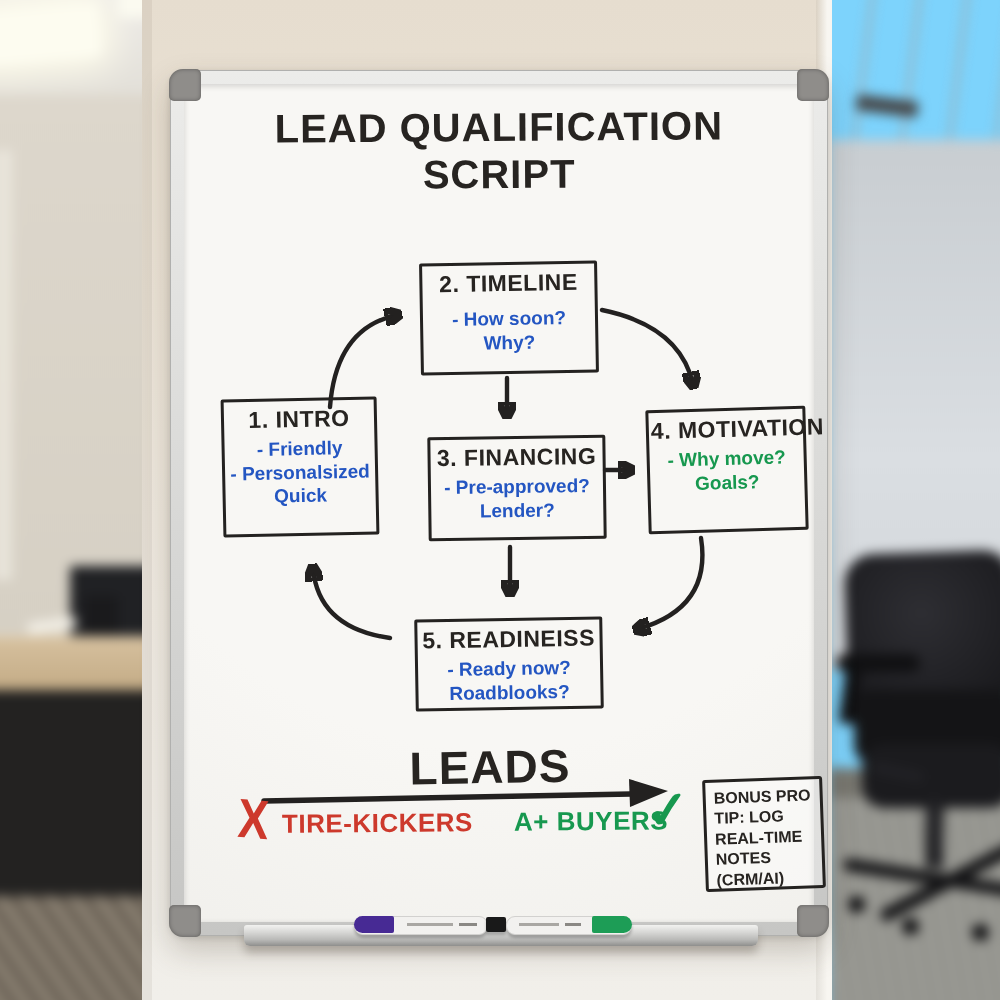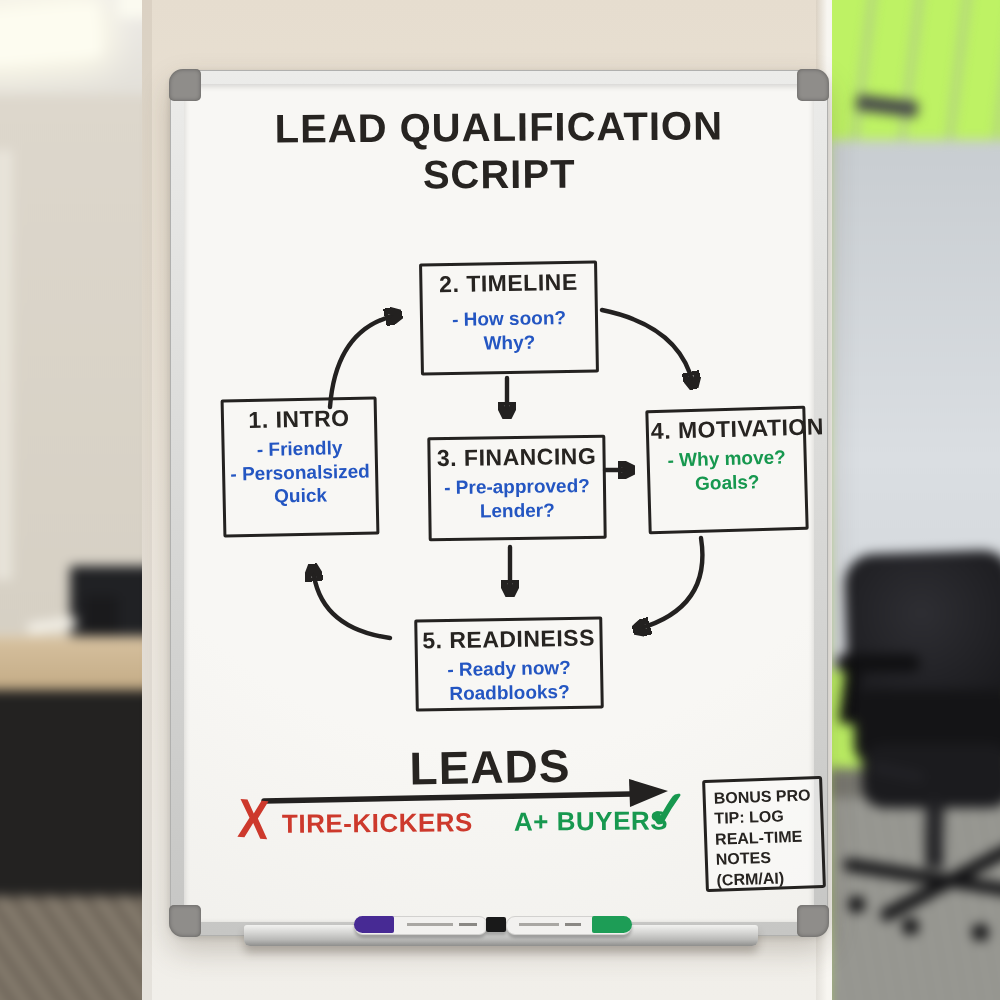--- a/index.html
+++ b/index.html
@@ -1,17 +1,17 @@
 <!DOCTYPE html>
 <html><head>
 <meta charset="utf-8">
 <style>
   html,body{margin:0;padding:0;background:#cfcfcb;}
   .scene{position:relative;width:1000px;height:1000px;overflow:hidden;
-         font-family:"Liberation Sans",sans-serif;background:#bef264;}
+         font-family:"Liberation Sans",sans-serif;background:#7dd3fc;}
   .abs{position:absolute;}
 
   
   .bg{position:absolute;inset:0;filter:blur(6px);}
   .ceil-left{left:-15px;top:-15px;width:195px;height:112px;background:linear-gradient(180deg,#efedea,#e2dfd8);}
   .light1{left:-25px;top:8px;width:125px;height:54px;background:#fdfcf0;border-radius:6px;
           transform:rotate(-5deg);box-shadow:0 0 34px 12px rgba(255,253,235,.95);}
   .light2{left:118px;top:-10px;width:62px;height:28px;background:#fbfaf0;border-radius:4px;}
   .wall-left{left:-15px;top:95px;width:195px;height:545px;background:linear-gradient(180deg,#ddd7cc,#d6d0c4);}
   .door-strip{left:-6px;top:150px;width:18px;height:430px;background:#ece8df;opacity:.8;}

